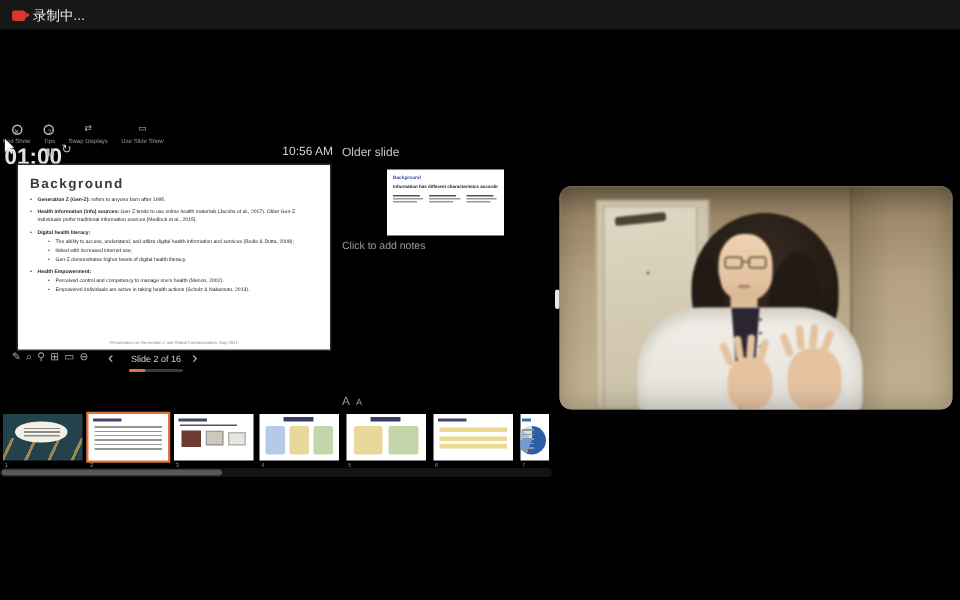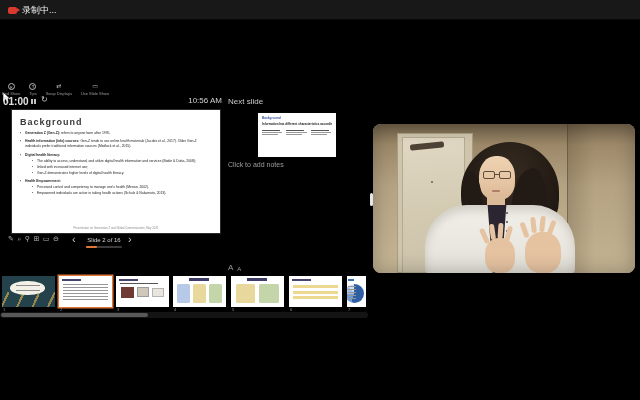--- a/index.html
+++ b/index.html
@@ -16,21 +16,21 @@
 
   
   .pv-toolbar{left:2px;top:83px;display:flex;gap:9px}
   .tb-item{display:flex;flex-direction:column;align-items:center;gap:1px;cursor:default}
   .tb-ic{font-size:6px;color:#b8b8b8;line-height:7px;height:7px}
   .tb-ic.circ{width:7px;text-align:center;border:0.5px solid #b8b8b8;border-radius:50%;font-size:4.5px}
   .tb-lb{font-size:4px;color:#9a9a9a;white-space:nowrap}
   .cursor-arrow{left:3px;top:92px;width:8px;height:12px}
 
   
-  .timer{left:3px;top:96px;font-size:10px;font-weight:bold;color:#e2e2e2}
+  .timer{left:3px;top:96px;font-size:15px;font-weight:bold;color:#e2e2e2}
   .pause-ic{left:31px;top:99px;display:flex;gap:1.5px}
   .pause-ic i{display:block;width:1.5px;height:5px;background:#c4c4c4}
   .restart-ic{left:41px;top:95px;font-size:8px;color:#c4c4c4}
   .clock{left:150px;top:96px;width:72px;text-align:right;font-size:8px;color:#d2d2d2}
 
   
   .slide{left:12px;top:110px;width:208px;height:123px;background:#fff;color:#222;padding:7px 8px 4px 8px;box-shadow:0 0 0 1px #2a2a2a}
   .slide-title{font-size:9px;font-weight:bold;letter-spacing:1px;color:#3a3a3a;margin-bottom:4px}
   .slide-body{font-size:3.4px;line-height:1.45;color:#1c1c1c}
   .b{display:flex;gap:2px;margin-top:1px}
@@ -212,21 +212,21 @@
         <span class="bt">Perceived control and competency to manage one's health (Menon, 2002).</span>
       </div>
       <div class="b l2">
         <span class="mk">•</span>
         <span class="bt">Empowered individuals are active in taking health actions (Schulz &amp; Nakamoto, 2013).</span>
       </div>
     </div>
   <div class="slide-footer">Presentation on Generation Z and Global Communication, May 2021</div>
 </div>
 
-<div class="abs next-label">Next slide</div>
+<div class="abs next-label">Older slide</div>
 <div class="abs next-thumb">
   <div class="nt-title">Background</div>
   <div class="nt-lead">Information has different characteristics according to its sources</div>
   <div class="nt-cols">
     <div class="nt-col">
         <i class="h"></i>
         <i class="s1"></i>
         <i class="s2"></i>
       </div>
     <div class="nt-col">

